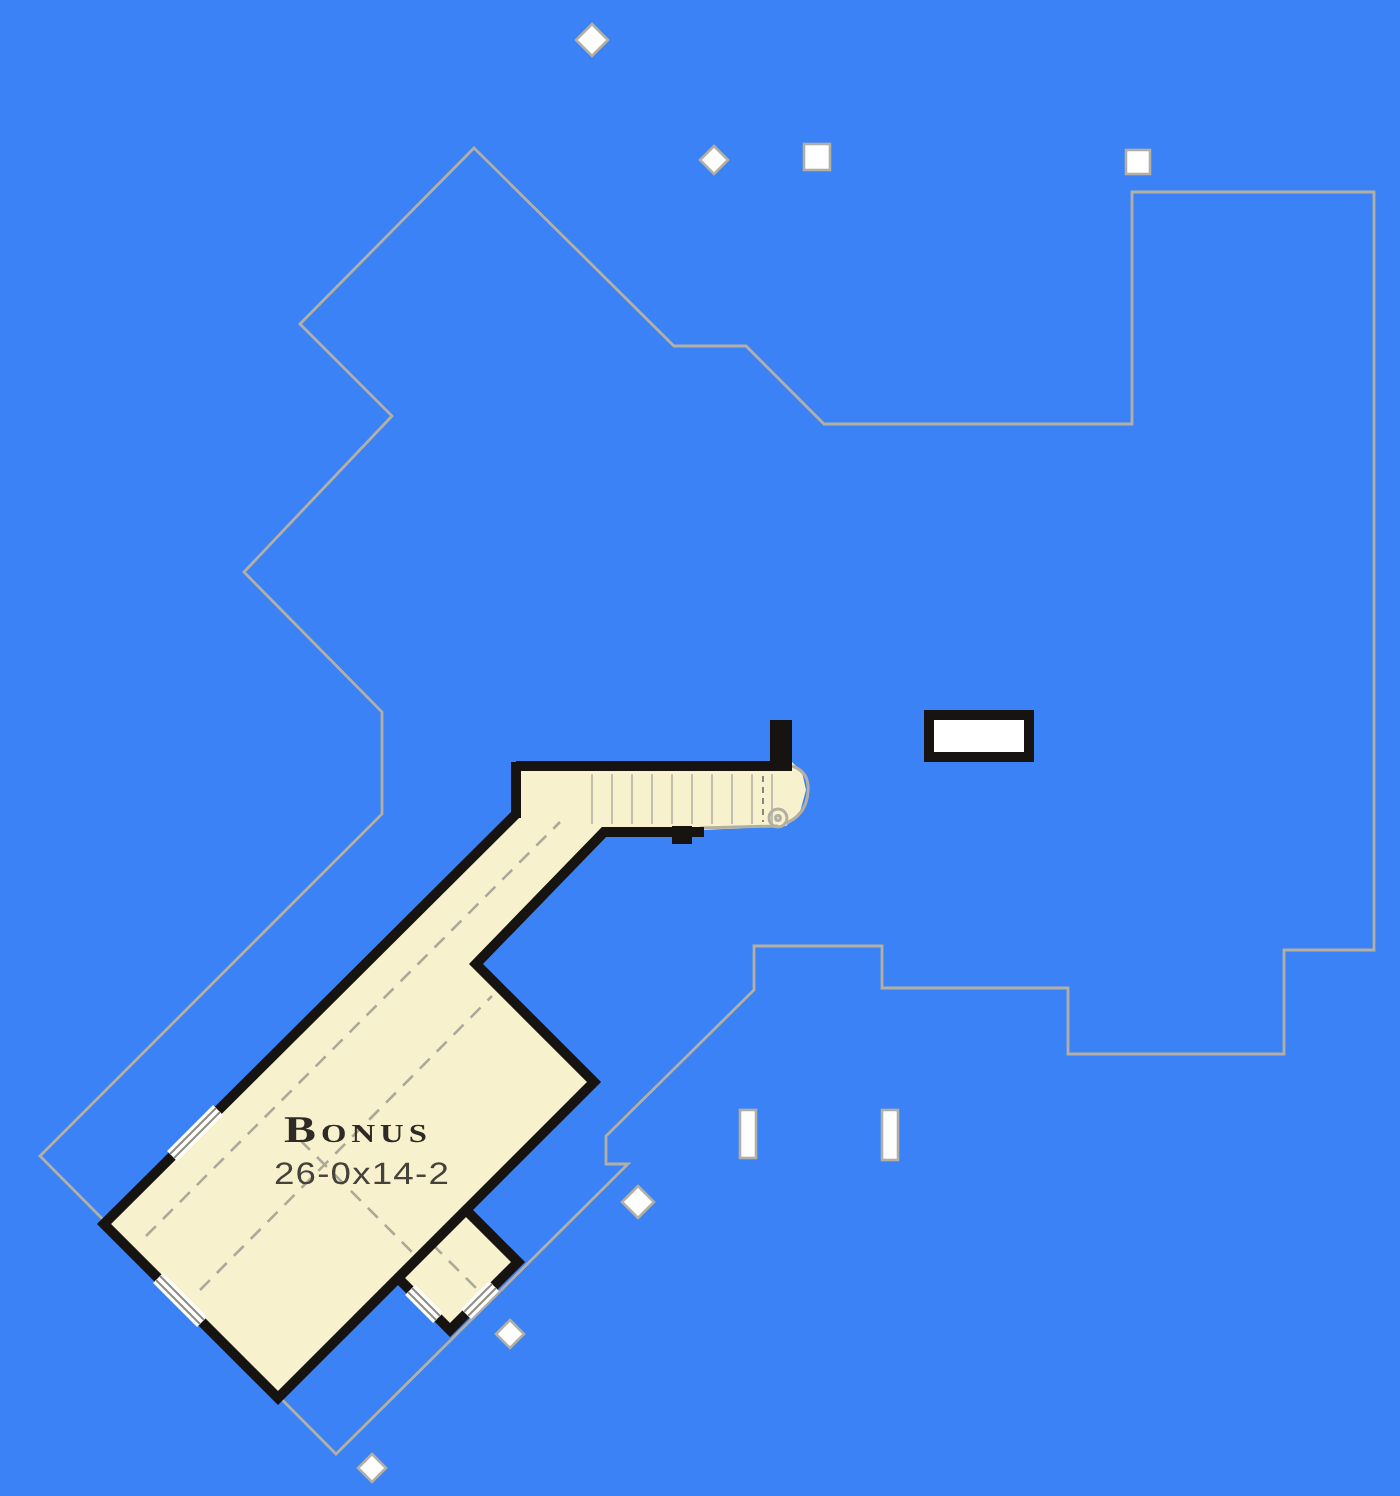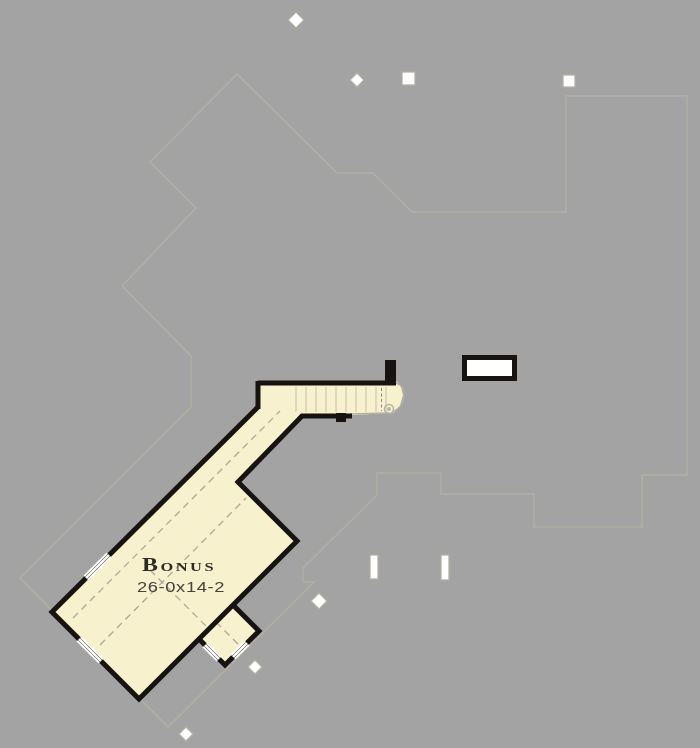--- a/index.html
+++ b/index.html
@@ -1,16 +1,16 @@
 <!DOCTYPE html>
 <html style="--room_fill: #F8F1CD; --wall: #161310; --roofline: #B3AFA2; --dash: #ACA89A; --tread: #C3BFB1; --window_line: #8F8B80; --label: #2E2B26; --dim_label: #45423C;"><head>
 <meta charset="utf-8">
 <style>
   html,body{margin:0;padding:0;background:#ffffff;}
-  .canvas{position:relative;width:700px;height:748px;background:#a3a3a3;overflow:hidden;
+  .canvas{position:relative;width:700px;height:748px;background:#3b82f6;overflow:hidden;
           font-family:"Liberation Sans",sans-serif;}
   svg{display:block;}
   .roofline{fill:none;stroke:var(--roofline);stroke-width:1.4;}
   .vent{fill:#ffffff;stroke:var(--roofline);stroke-width:1.3;}
   .room-fill{fill:var(--room_fill);stroke:none;}
   .wall{fill:none;stroke:var(--wall);stroke-width:5;stroke-linejoin:miter;}
   .wall-fill{fill:var(--wall);stroke:none;}
   .gap{fill:none;stroke:#ffffff;stroke-width:7;}
   .win{fill:none;stroke:var(--window_line);stroke-width:1;}
   .dash{fill:none;stroke:var(--dash);stroke-width:1.3;stroke-dasharray:7 5;}

